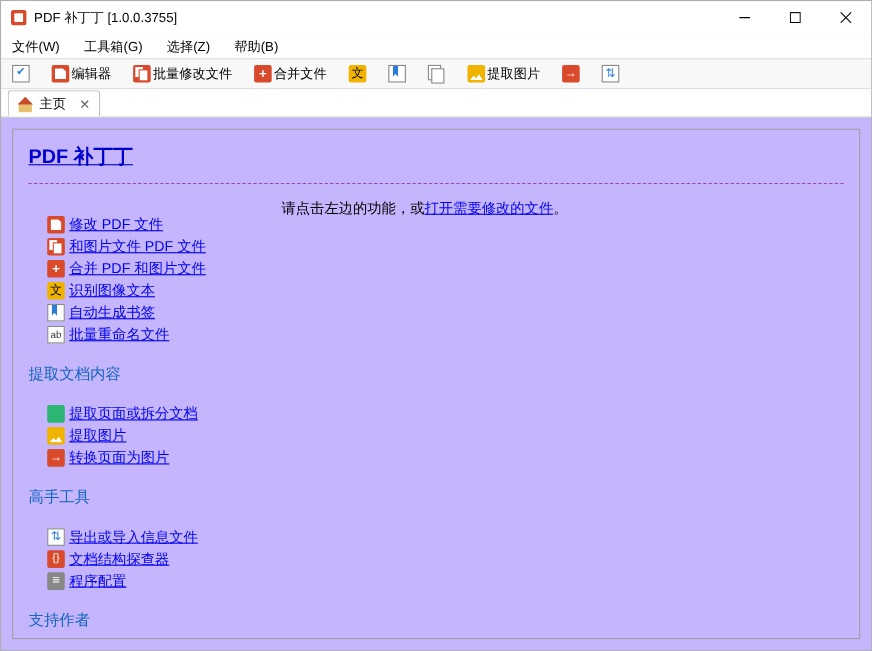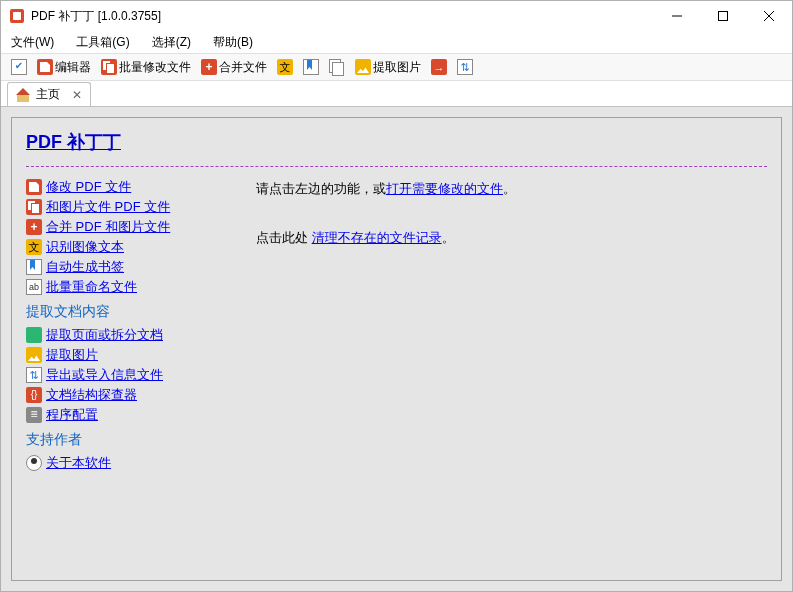--- a/index.html
+++ b/index.html
@@ -1,40 +1,40 @@
 <!DOCTYPE html>
 <html><head>
 <meta charset="utf-8">
 <style>
   * { box-sizing: border-box; }
   body { margin: 0; font-family: "Microsoft YaHei", "SimSun", sans-serif; font-size: 12px; background: #fff; }
-  .window { width: 793px; height: 592px; border: 1px solid #b0b0b0; display: flex; flex-direction: column; background: #e5e5e5; justify-content: space-between; }
+  .window { width: 793px; height: 592px; border: 1px solid #b0b0b0; display: flex; flex-direction: column; background: #c4b5fd; justify-content: space-between; }
   .titlebar { height: 30px; display: flex; align-items: center; padding: 0 0 0 8px; background: #fff; }
   .titlebar .app-icon { width: 16px; height: 16px; margin-right: 6px; }
   .titlebar .title { flex: 0 0 auto; color: #000; font-size: 12px; }
   .titlebar .spacer { flex: 1; }
   .titlebar .win-btn { width: 46px; height: 30px; display: flex; align-items: center; justify-content: center; }
   .menubar { height: 22px; display: flex; align-items: center; padding: 0 6px; gap: 14px; background: #fff; font-size: 12px; }
   .menubar .menu-item { padding: 2px 4px; cursor: default; }
-  .toolbar { height: 28px; display: flex; align-items: center; padding: 0 6px; gap: 2px; border-top: 1px solid #e0e0e0; border-bottom: 1px solid #e0e0e0; background: #f8f8f8; }
+  .toolbar { height: 28px; display: flex; align-items: center; padding: 0 6px; gap: 12px; border-top: 1px solid #e0e0e0; border-bottom: 1px solid #e0e0e0; background: #f8f8f8; }
   .toolbar .tb-btn { display: flex; align-items: center; padding: 2px 4px; gap: 2px; cursor: default; font-size: 12px; }
   .toolbar .tb-icon { width: 16px; height: 16px; display: inline-block; }
   .tabstrip { height: 26px; display: flex; align-items: flex-end; padding: 2px 6px 0 6px; background: #fff; border-bottom: 1px solid #c0c0c0; }
   .tab { height: 24px; display: flex; align-items: center; padding: 0 8px; border: 1px solid #c0c0c0; border-bottom: none; background: #fff; border-radius: 3px 3px 0 0; gap: 6px; position: relative; top: 0; margin-top: 12px; }
   .tab .tab-icon { width: 14px; height: 14px; }
   .tab .close-x { margin-left: 6px; color: #666; font-size: 12px; cursor: pointer; }
   .content { flex: 1; padding: 10px; overflow: hidden; }
   .page { width: 100%; height: 100%; border: 1px solid #a0a0a0; padding: 12px 14px 8px 14px; overflow: auto; position: relative; }
   .page-title { font-size: 18px; font-weight: bold; color: #0000cc; text-decoration: underline; margin-bottom: 6px; display: inline-block; }
   .dash { border: none; border-top: 1px dashed #a040c0; margin: 6px 0 10px 0; }
   .cols { display: flex; gap: 20px; }
   .left { width: 210px; }
   .right { flex: 1; font-size: 13px; line-height: 1.9; }
   .sec-title { font-size: 14px; color: #1565c0; margin: 6px 0 4px 0; font-weight: normal; }
-  .link-list { margin: 0; padding: 0; list-style: none; }
+  .link-list { margin: 17px; padding: 0; list-style: none; }
   .link-list li { display: flex; align-items: center; gap: 4px; padding: 1px 0; font-size: 13px; }
   .link-list a, .right a { color: #0000ee; text-decoration: underline; cursor: pointer; }
   .li-icon { width: 16px; height: 16px; flex: 0 0 auto; }
   
   .ic-pdf { background: #d84a2b; border-radius: 2px; position: relative; }
   .ic-pdf::after { content: ""; position: absolute; inset: 3px; background: #fff; clip-path: polygon(0 0,70% 0,100% 30%,100% 100%,0 100%); }
   .ic-batch { background: #d84a2b; border-radius: 2px; position: relative; }
   .ic-batch::before { content:""; position:absolute; left:2px; top:2px; width:7px; height:9px; background:#fff; }
   .ic-batch::after { content:""; position:absolute; left:6px; top:5px; width:7px; height:9px; background:#fff; box-shadow: -1px -1px 0 #d84a2b; }
   .ic-merge { background: #d84a2b; border-radius: 2px; position: relative; }
@@ -184,21 +184,26 @@
             <div class="sec-title">提取文档内容</div>
             <ul class="link-list">
               <li>
                 <span class="li-icon ic-split"></span>
                 <a>提取页面或拆分文档</a>
               </li>
               <li>
                 <span class="li-icon ic-image"></span>
                 <a>提取图片</a>
               </li>
-            </ul>
+              <li>
+                <span class="li-icon ic-convert"></span>
+                <a>转换页面为图片</a>
+              </li>
+            </ul>
+            <div class="sec-title">高手工具</div>
             <ul class="link-list">
               <li>
                 <span class="li-icon ic-export"></span>
                 <a>导出或导入信息文件</a>
               </li>
               <li>
                 <span class="li-icon ic-struct"></span>
                 <a>文档结构探查器</a>
               </li>
               <li>
@@ -212,20 +217,17 @@
                 <span class="li-icon ic-about"></span>
                 <a>关于本软件</a>
               </li>
             </ul>
           </div>
         <div class="right">
           <div>
             <span>请点击左边的功能，或</span><a>打开需要修改的文件</a><span>。</span>
           </div>
           <br>
-          <div>
-            <span>点击此处 </span><a>清理不存在的文件记录</a><span>。</span>
-          </div>
         </div>
       </div>
     </div>
   </div>
 </div>
 
 </body></html>

